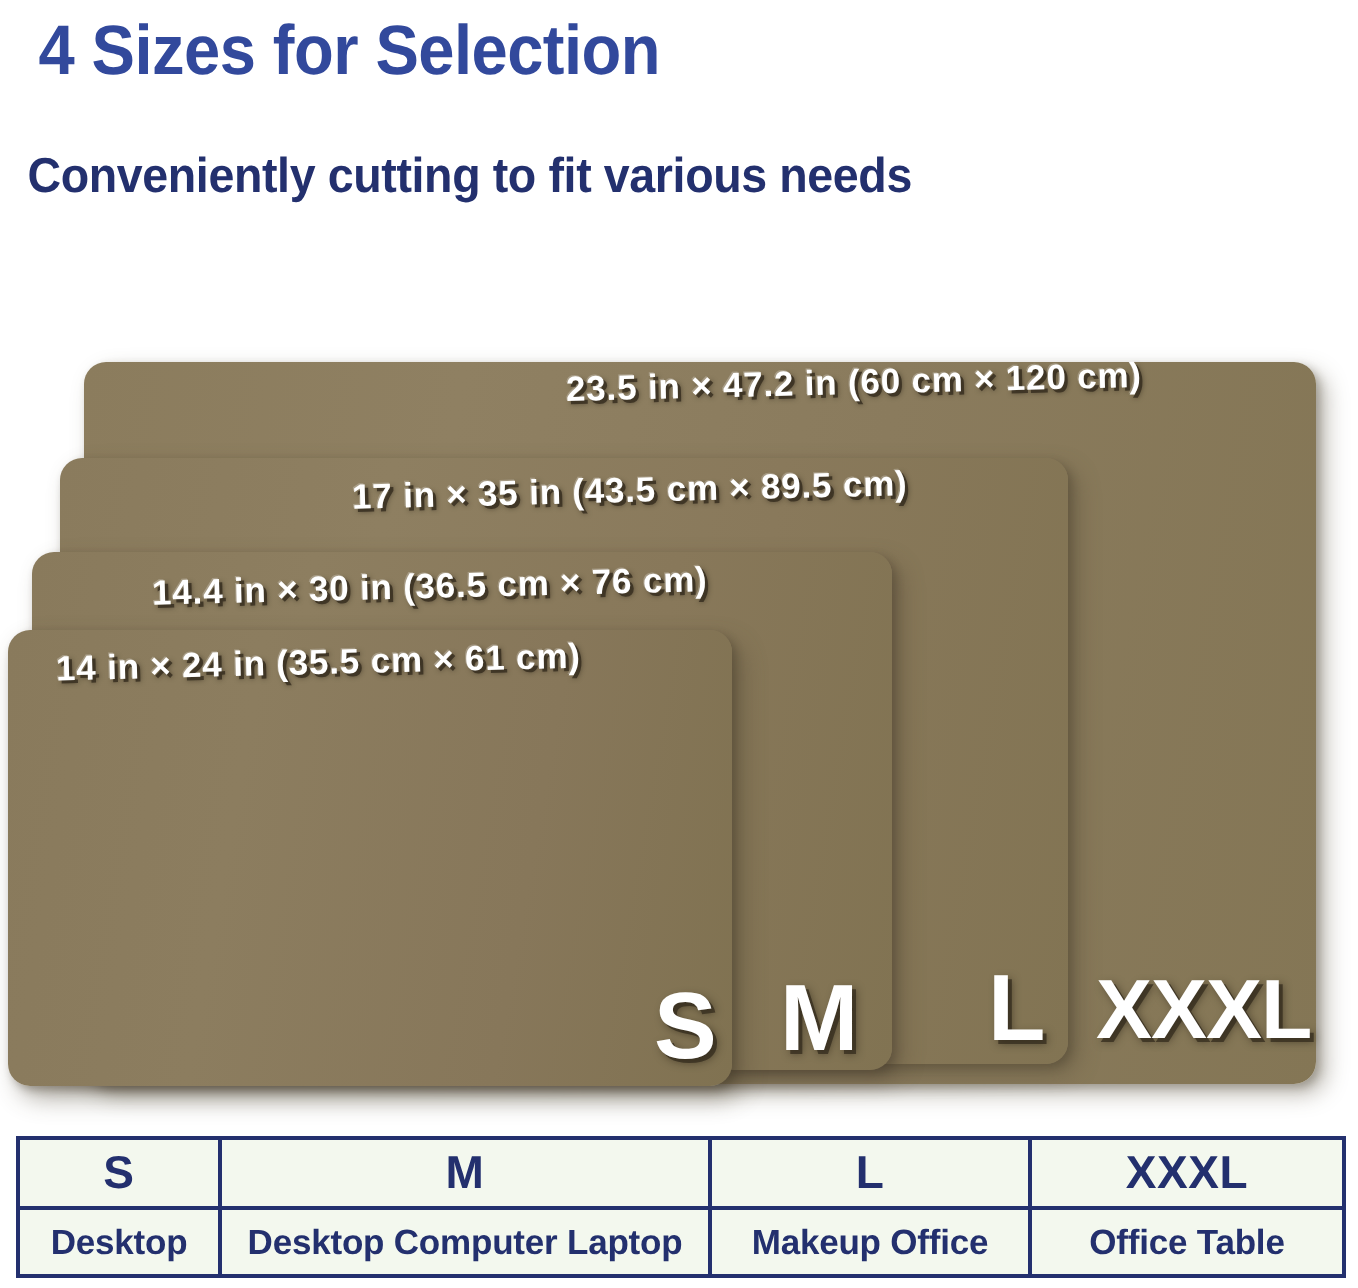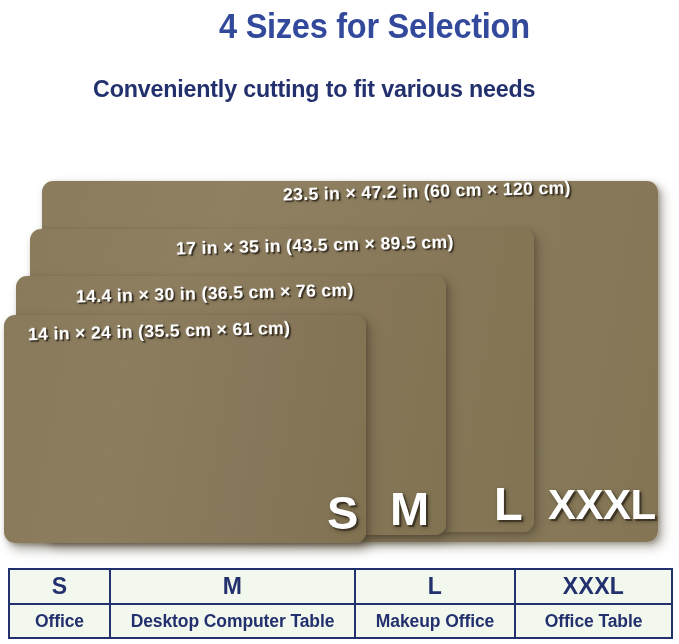--- a/index.html
+++ b/index.html
@@ -14,21 +14,21 @@
     overflow: hidden;
     font-family: "Liberation Sans", sans-serif;
     -webkit-font-smoothing: antialiased;
   }
 
   
   #heading-block {
     position: absolute;
     top: 0; left: 0;
     width: 549px;
-    text-align: right;
+    text-align: left;
   }
   #page-title {
     margin: 0;
     padding-top: 6px;
     font-size: 35px;
     font-weight: bold;
     letter-spacing: -0.3px;
     color: #32499C;
     font-family: "Liberation Sans Narrow", "Liberation Sans", sans-serif;
     transform: scaleX(0.93);
@@ -231,19 +231,19 @@
       <col class="col-xxxl">
   </colgroup>
   <tbody>
     <tr class="row-sizes">
       <td>S</td>
       <td>M</td>
       <td>L</td>
       <td>XXXL</td>
     </tr>
     <tr class="row-uses">
-      <td>Office</td>
-      <td>Desktop Computer Table</td>
+      <td>Desktop</td>
+      <td>Desktop Computer Laptop</td>
       <td>Makeup Office</td>
       <td>Office Table</td>
     </tr>
   </tbody>
 </table>
 
 </body></html>

